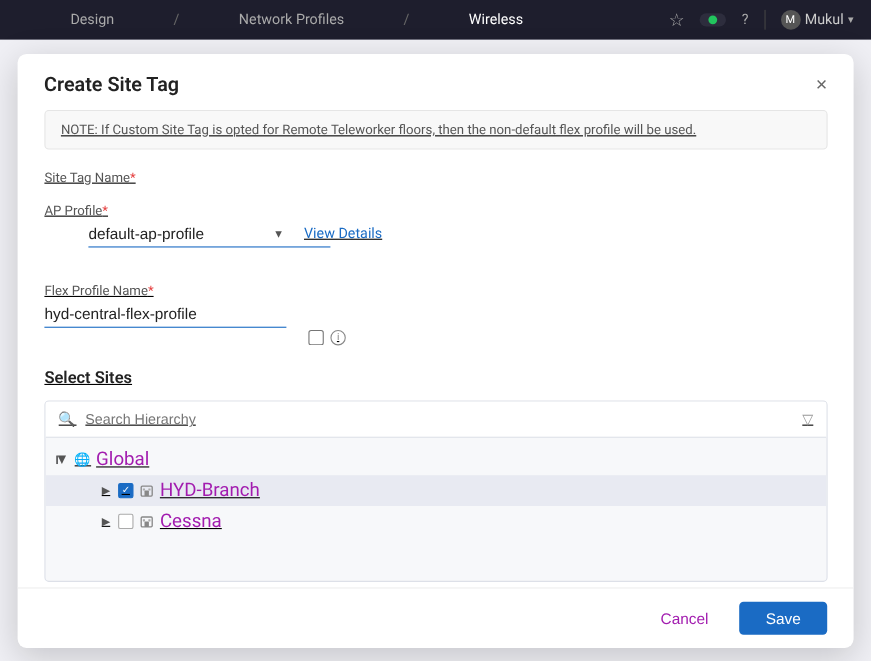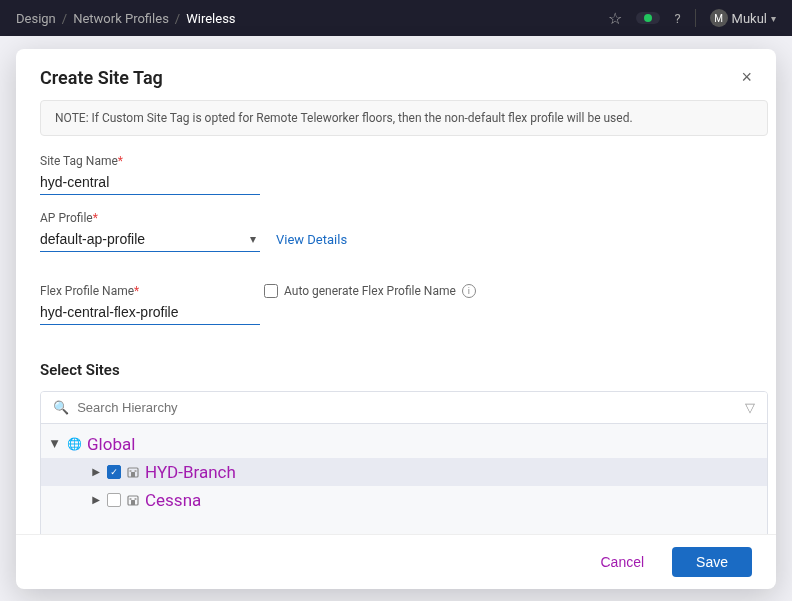--- a/index.html
+++ b/index.html
@@ -23,20 +23,21 @@
       font-size: 13px;
     }
     .topbar-breadcrumb {
       display: flex;
       align-items: center;
       gap: 6px;
       flex: 1;
     }
     .topbar-breadcrumb span {
       color: #aaa;
+      margin-left: 48px;
     }
     .topbar-breadcrumb .separator {
       color: #666;
     }
     .topbar-breadcrumb .active {
       color: #fff;
     }
     .topbar-right {
       display: flex;
       align-items: center;
@@ -94,23 +95,24 @@
     .close-btn {
       background: none;
       border: none;
       font-size: 18px;
       color: #666;
       cursor: pointer;
       line-height: 1;
       padding: 0;
     }
     .modal-body {
-      padding: 0 8px 16px 24px;
+      padding: 0 24px 16px 24px;
       flex: 1;
       overflow-y: auto;
+      text-decoration: underline;
     }
 
     
     .note-banner {
       background: #f8f8f8;
       border: 1px solid #e5e5e5;
       border-radius: 4px;
       padding: 10px 14px;
       font-size: 12px;
       color: #555;
@@ -154,42 +156,43 @@
       width: 220px;
       border: none;
       border-bottom: 1.5px solid #1a6bc4;
       outline: none;
       font-size: 14px;
       color: #222;
       padding: 2px 24px 4px 0;
       background: transparent;
       appearance: none;
       cursor: pointer;
+      margin-left: 40px;
     }
     .select-arrow {
       position: absolute;
       right: 4px;
       bottom: 6px;
       pointer-events: none;
       color: #555;
       font-size: 12px;
     }
     .view-details-link {
       color: #1a6bc4;
       font-size: 13px;
       cursor: pointer;
       text-decoration: none;
       white-space: nowrap;
     }
 
     
     .flex-row {
       display: flex;
-      align-items: flex-start;
-      gap: 4px;
+      align-items: flex-end;
+      gap: 20px;
       margin-bottom: 20px;
     }
     .auto-gen-label {
       display: flex;
       align-items: center;
       gap: 6px;
       font-size: 12px;
       color: #555;
       white-space: nowrap;
     }
@@ -398,21 +401,20 @@
     </div>
 
     <div class="modal-body">
 
       <div class="note-banner">NOTE: If Custom Site Tag is opted for Remote Teleworker floors, then the non-default flex profile will be used.</div>
 
       <div class="form-group">
         <label class="form-label">
           <span>Site Tag Name</span><span class="required">*</span>
         </label>
-        <input type="text" class="form-input" value="hyd-central" style="">
       </div>
 
       <div class="ap-row">
         <div class="form-group">
           <label class="form-label">
             <span>AP Profile</span><span class="required">*</span>
           </label>
           <div class="select-wrapper">
             <select class="form-select">
               <option value="default-ap-profile">default-ap-profile</option>
@@ -425,21 +427,20 @@
 
       <div class="flex-row">
         <div class="form-group">
           <label class="form-label">
             <span>Flex Profile Name</span><span class="required">*</span>
           </label>
           <input type="text" class="form-input" value="hyd-central-flex-profile" style="">
         </div>
         <label class="auto-gen-label">
           <input type="checkbox" style="">
-          <span>Auto generate Flex Profile Name</span>
           <span class="info-icon">i</span>
         </label>
       </div>
 
       <div class="section-title">Select Sites</div>
 
       <div class="sites-container">
 
         <div class="search-row">
           <span class="search-icon-wrap">🔍</span>

